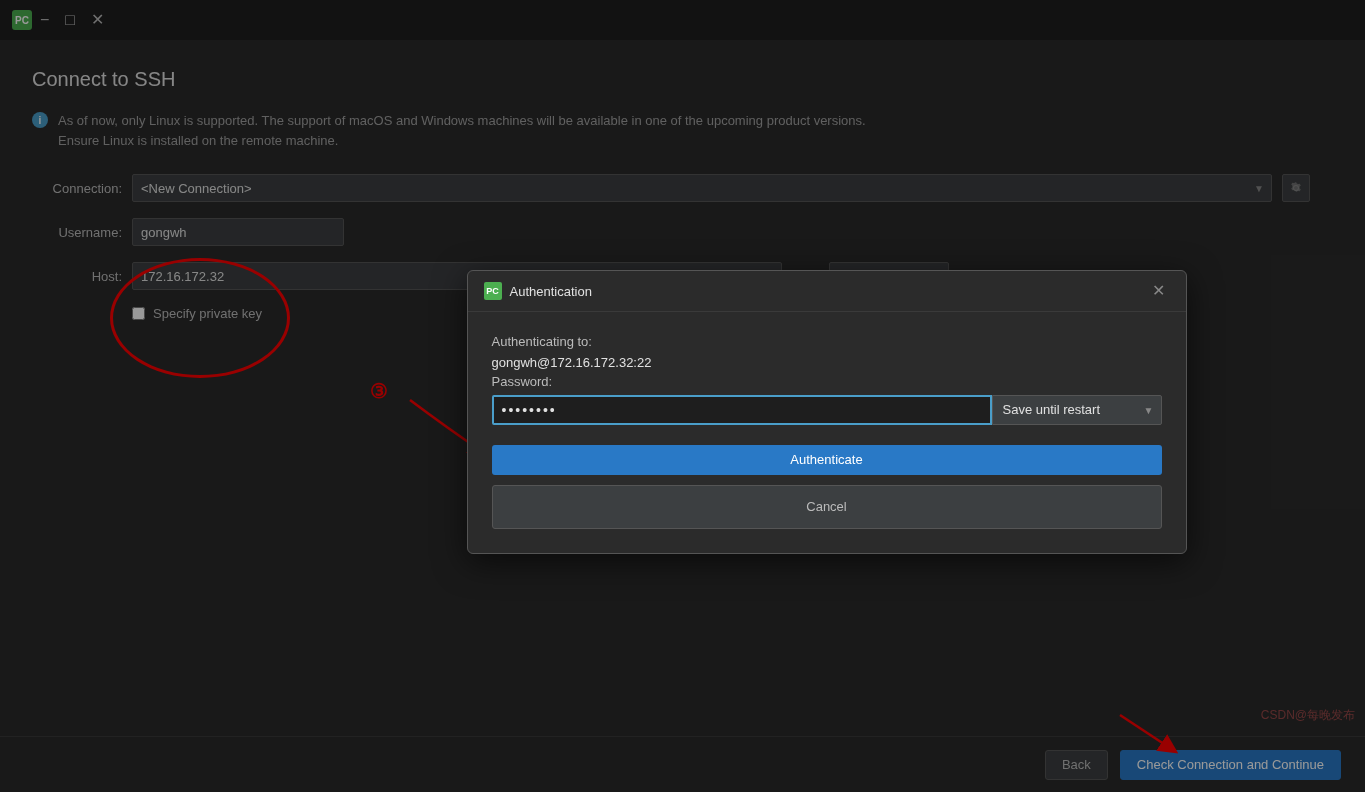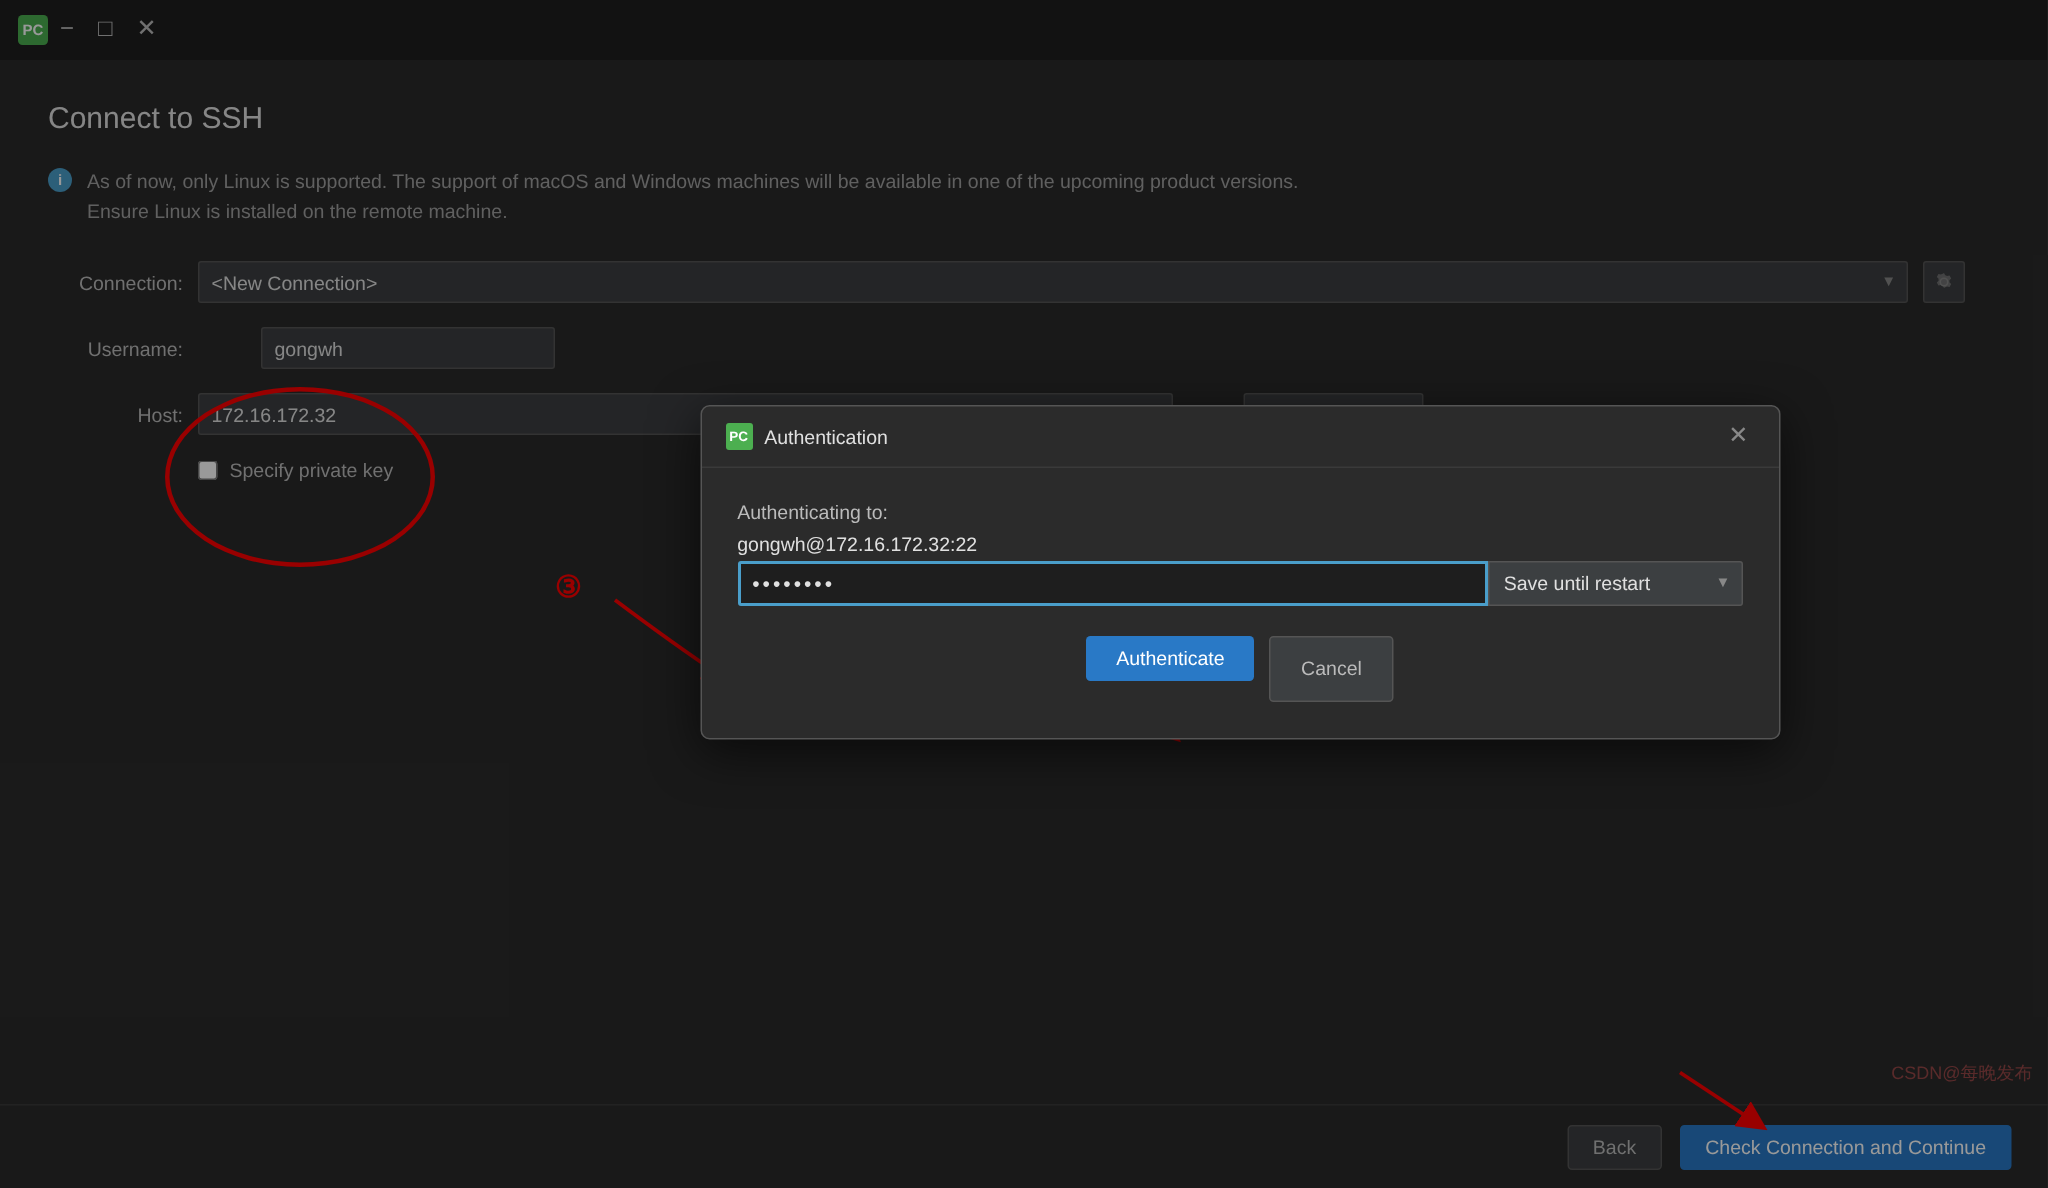--- a/index.html
+++ b/index.html
@@ -135,21 +135,21 @@
       background: #3c3f41;
       border: 1px solid #555;
       border-radius: 2px;
       display: flex; align-items: center; justify-content: center;
       cursor: pointer;
       color: #888;
       flex-shrink: 0;
     }
 
     
-    .username-input { width: 196px; margin-left: 42px; }
+    .username-input { width: 212px; }
     .host-input { width: 650px; }
     .port-input { width: 120px; }
     .port-label { color: #bbbbbb; }
 
     .checkbox-row {
       display: flex; align-items: center; gap: 8px;
       margin-top: 8px; margin-left: 100px;
     }
     .checkbox-row input[type="checkbox"] { cursor: pointer; }
 
@@ -288,20 +288,21 @@
       color: #888;
       pointer-events: none;
       font-size: 10px;
     }
 
     .modal-footer {
       display: flex;
       justify-content: center;
       gap: 10px;
       margin-top: 16px;
+      flex-direction: column;
     }
     .btn-authenticate {
       background: #2979c6;
       border: none;
       color: white;
       height: 30px;
       padding: 0 20px;
       border-radius: 3px;
       font-size: 13px;
       cursor: pointer;
@@ -413,20 +414,21 @@
     <span class="modal-title">Authentication</span>
     <span class="modal-close">✕</span>
   </div>
   <div class="modal-body">
     <div class="auth-to">
       <div class="label">Authenticating to:</div>
       <div class="value">gongwh@172.16.172.32:22</div>
     </div>
 
     <div>
+      <div class="password-label">Password:</div>
       <div class="password-row">
         <input class="password-input" type="password" value="12345678" style="">
         <div class="save-select-wrapper">
           <select class="save-select">
             <option>Save until restart</option>
             <option>Always</option>
             <option>Never</option>
           </select>
           <span class="save-select-arrow">▼</span>
         </div>

